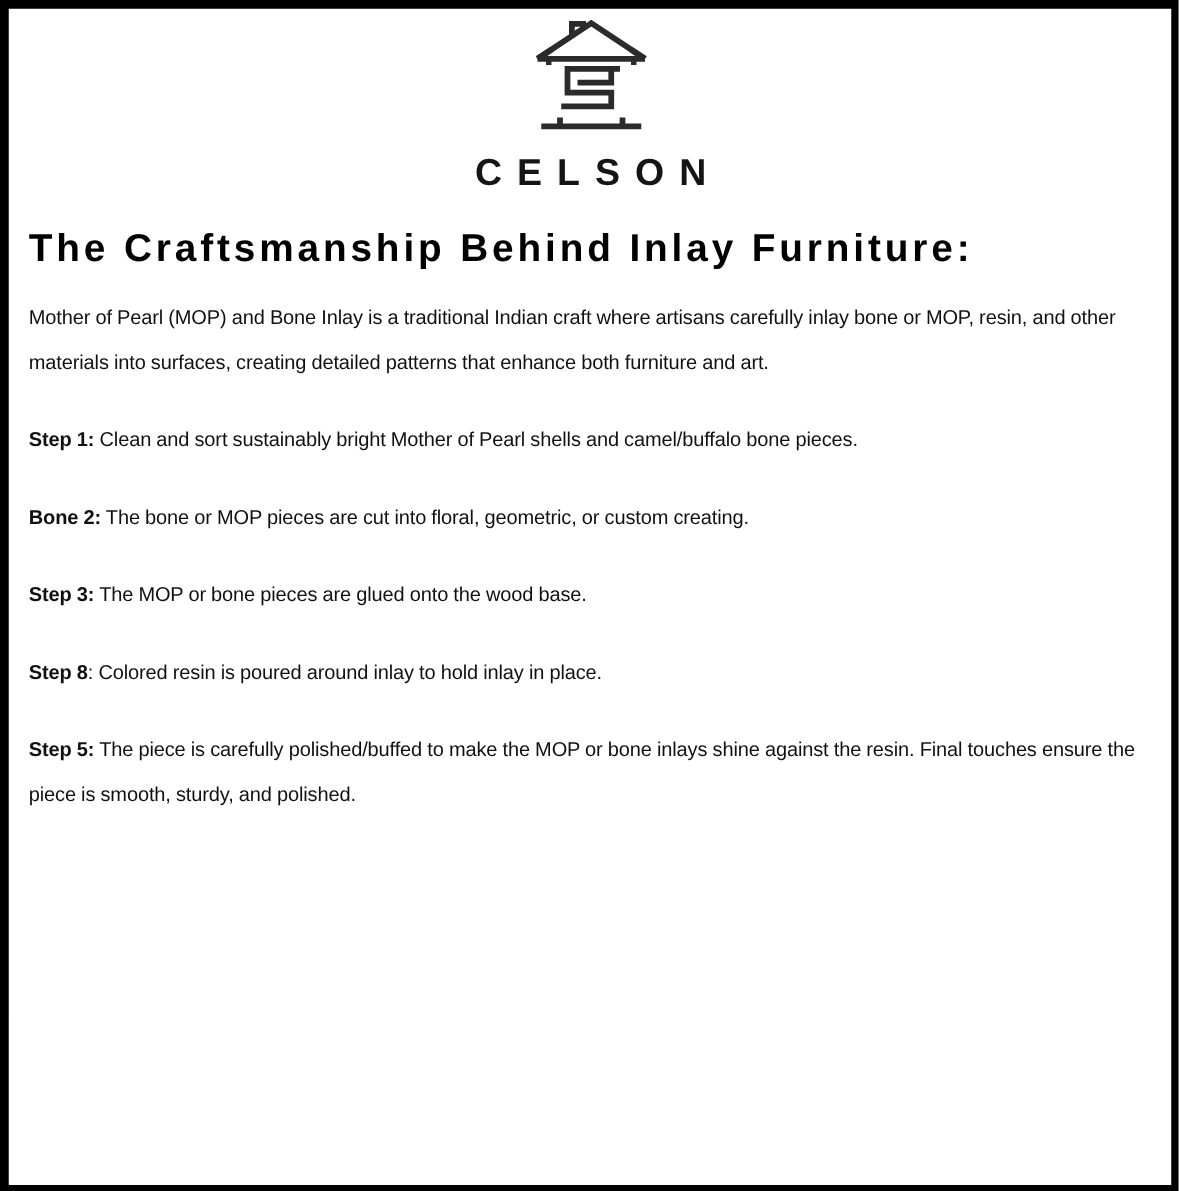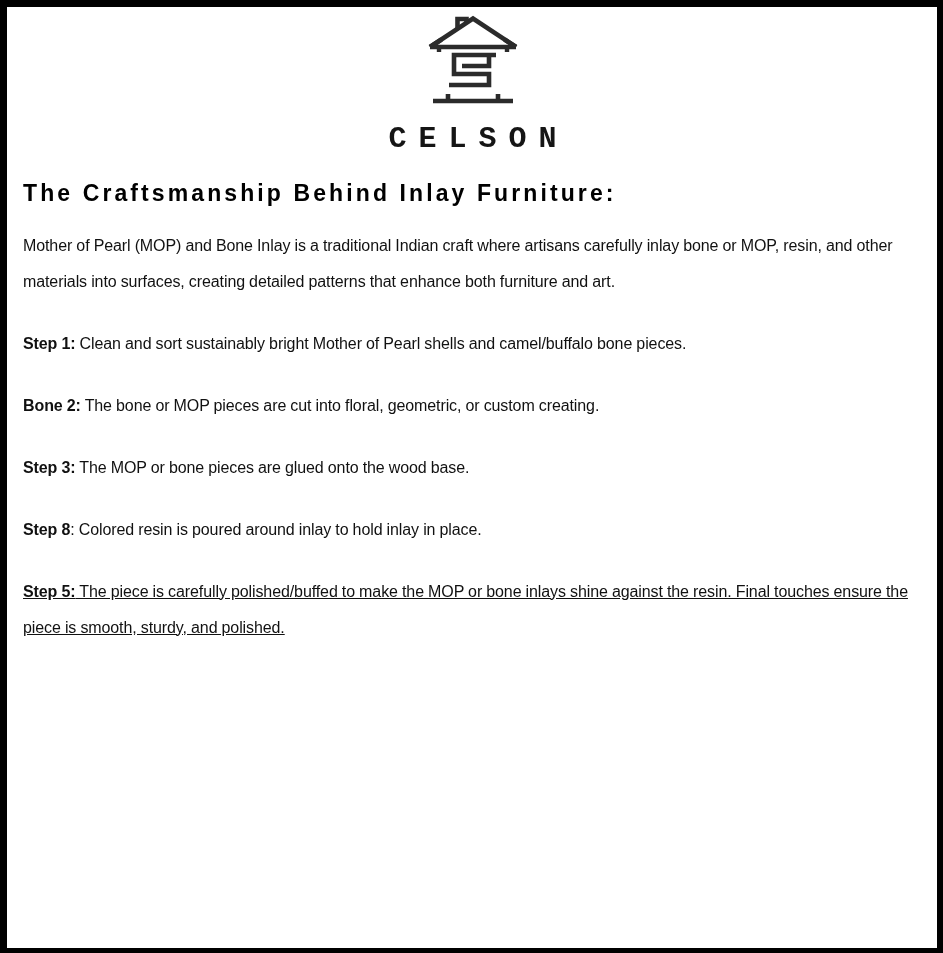--- a/index.html
+++ b/index.html
@@ -40,34 +40,34 @@
 
   .logo-mark {
     display: block;
     margin: 0 auto;
     width: 92px;
     height: 97px;
   }
 
   .wordmark {
     margin-top: 12px;
-    font-family: Liberation Mono, monospace;
+    font-family: Liberation Sans, sans-serif;
     font-size: 30px;
     font-weight: 700;
     letter-spacing: 12px;
     text-indent: 12px;
     color: #151515;
     line-height: 1;
   }
 
   
   .headline {
     margin: 26px 0 0 7px;
     font-family: "Liberation Sans", "DejaVu Sans", sans-serif;
-    font-size: 23px;
+    font-size: 31px;
     font-weight: 700;
     letter-spacing: 3.1px;
     color: #000000;
     line-height: 1.2;
     white-space: nowrap;
   }
 
   
   .body-copy {
     margin: 0 0 0 7px;
@@ -80,21 +80,20 @@
     line-height: 36px;
     color: #111111;
     margin: 0 0 26px 0;
     max-width: 898px;
     letter-spacing: -0.1px;
     word-spacing: -0.2px;
   }
 
   .para:last-child {
     margin-bottom: 0;
-    text-decoration: underline;
   }
 
   .para .lead {
     font-weight: 700;
   }
 </style>
 </head>
 <body>
 
 <div class="poster">

